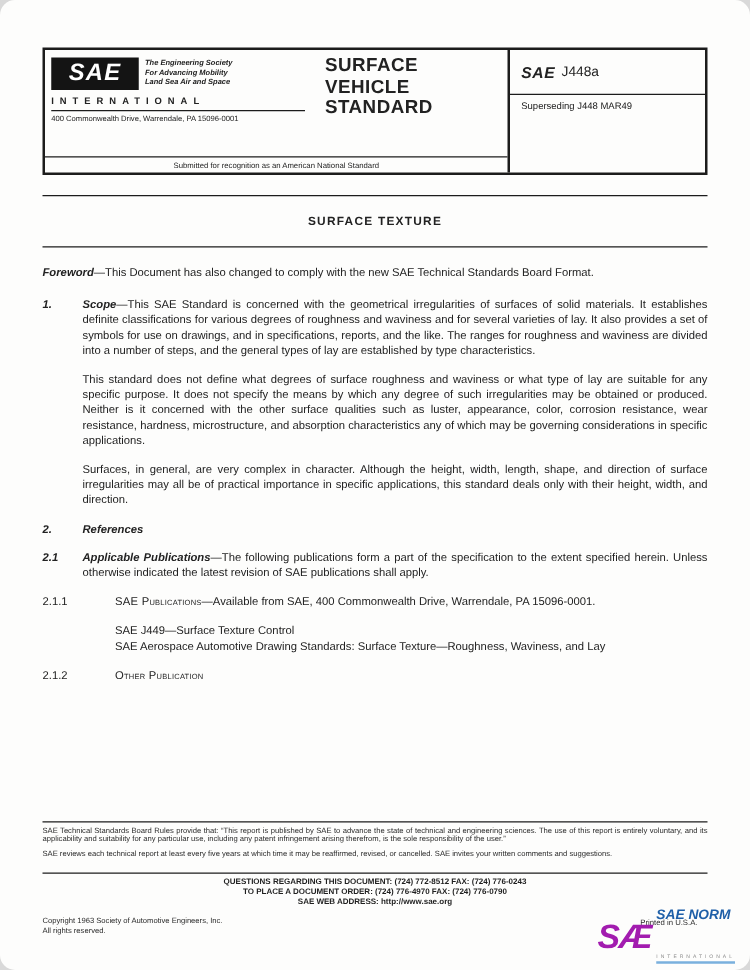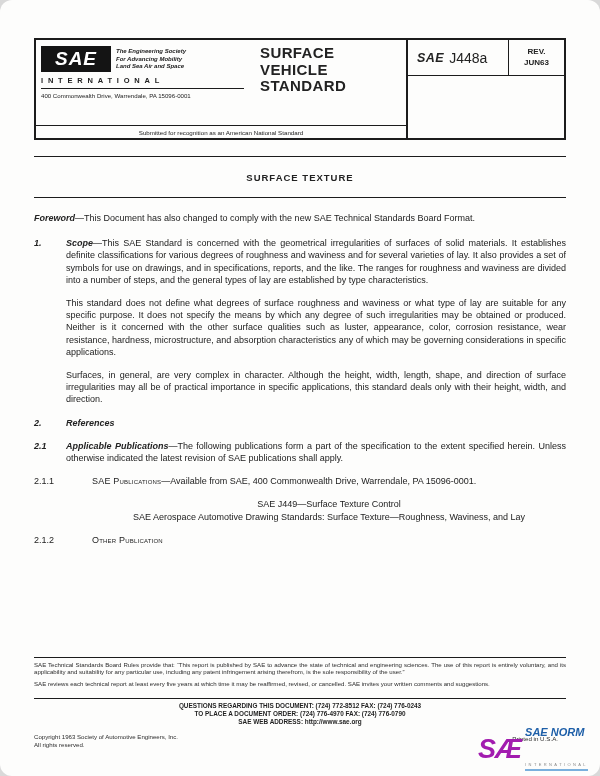--- a/index.html
+++ b/index.html
@@ -16,21 +16,21 @@
   .sae-box { width:70px; height:26px; background:#141414; color:#fff; font-style:italic; font-weight:bold; font-size:19px; display:flex; align-items:center; justify-content:center; letter-spacing:1px; }
   .taglines { margin-left:5px; font-size:6px; font-style:italic; font-weight:bold; line-height:7.5px; padding-top:2px; white-space:nowrap; }
   .intl { font-size:7.5px; font-weight:bold; letter-spacing:4.8px; margin-top:4px; white-space:nowrap; }
   .addr { border-top:1px solid #1c1c1c; margin-top:3px; padding-top:3px; font-size:6.1px; white-space:nowrap; }
   .title-cell { flex:1; padding:5px 0 0 12px; font-size:15px; font-weight:bold; line-height:16.5px; letter-spacing:0.4px; }
   .submitted { border-top:1px solid #1c1c1c; text-align:center; font-size:6.2px; padding:3px 0 2px; }
   .hdr-right { width:158px; border-left:2px solid #1c1c1c; display:flex; flex-direction:column; }
   .hdr-right-top { display:flex; height:36px; border-bottom:1px solid #1c1c1c; }
   .docnum { flex:1; display:flex; align-items:center; padding-left:9px; }
   .sae-it { font-style:italic; font-weight:bold; font-size:12.5px; margin-right:5px; letter-spacing:0.5px; }
-  .docnum .num-val { font-size:14px; }
+  .docnum .num-val { font-size:11px; }
   .revcell { width:56px; border-left:1px solid #1c1c1c; display:flex; flex-direction:column; align-items:center; justify-content:center; font-weight:bold; font-size:8px; line-height:10.5px; }
   .issuedcell { flex:1; padding:5px 9px 0; font-size:7.6px; border-bottom:1px solid #1c1c1c; }
   .issuedcell .row { display:flex; line-height:11px; }
   .issuedcell .lbl { width:44px; }
   .supercell { height:22px; padding:4px 9px 0; font-size:7.6px; }
 
   
   .title-band { position:absolute; top:156px; left:34px; width:532px; height:42px; border-top:1.5px solid #1c1c1c; border-bottom:1.5px solid #1c1c1c; display:flex; align-items:center; justify-content:center; font-weight:bold; font-size:9.5px; letter-spacing:1px; }
 
   
@@ -38,21 +38,21 @@
   .para { margin-bottom:13px; }
   .bi { font-weight:bold; font-style:italic; }
   .sc { font-variant:small-caps; letter-spacing:0.2px; }
   .sec { display:flex; margin-bottom:11px; }
   .sec .numcol { width:32px; flex-shrink:0; }
   .sec.sub .numcol { width:58px; }
   .sec .content { flex:1; min-width:0; }
   .sec .content p { margin:0 0 11px; }
   .sec .content p:last-child { margin-bottom:0; }
   .pub-list { margin:0 0 11px 58px; }
-  .pub-list p { margin:0; text-align:center; }
+  .pub-list p { margin:0; text-align:left; }
 
   
   .rule { position:absolute; left:34px; width:532px; border-top:1.5px solid #1c1c1c; }
   .rule-1 { top:657px; }
   .rule-2 { top:698px; }
   .disclaimer { position:absolute; top:661px; left:34px; width:532px; font-size:6.1px; line-height:7.3px; text-align:justify; color:#2c2c2c; }
   .disclaimer p { margin-bottom:4px; }
   .contact { position:absolute; top:702px; left:34px; width:532px; text-align:center; font-size:6.4px; font-weight:bold; line-height:8.2px; color:#1f1f1f; }
   .copyright { position:absolute; top:733px; left:34px; font-size:6.1px; line-height:7.6px; color:#2c2c2c; }
   .printed { position:absolute; top:735px; right:42px; font-size:6.2px; color:#2c2c2c; }
@@ -89,25 +89,22 @@
         </div>
       </div>
       <div class="submitted">Submitted for recognition as an American National Standard</div>
     </div>
     <div class="hdr-right">
       <div class="hdr-right-top">
         <div class="docnum">
           <span class="sae-it">SAE</span>
           <span class="num-val">J448a</span>
         </div>
-        <div class="revcell">
-          <span>REV.</span>
-          <span>JUN63</span>
-        </div>
       </div>
+      <div class="supercell">Superseding J448 MAR49</div>
     </div>
   </div>
 
   <div class="title-band">SURFACE TEXTURE</div>
 
   <div class="doc-body">
 
     <p class="para"><span class="bi">Foreword</span><span>—This Document has also changed to comply with the new SAE Technical Standards Board Format.</span></p>
 
     <div class="sec">

